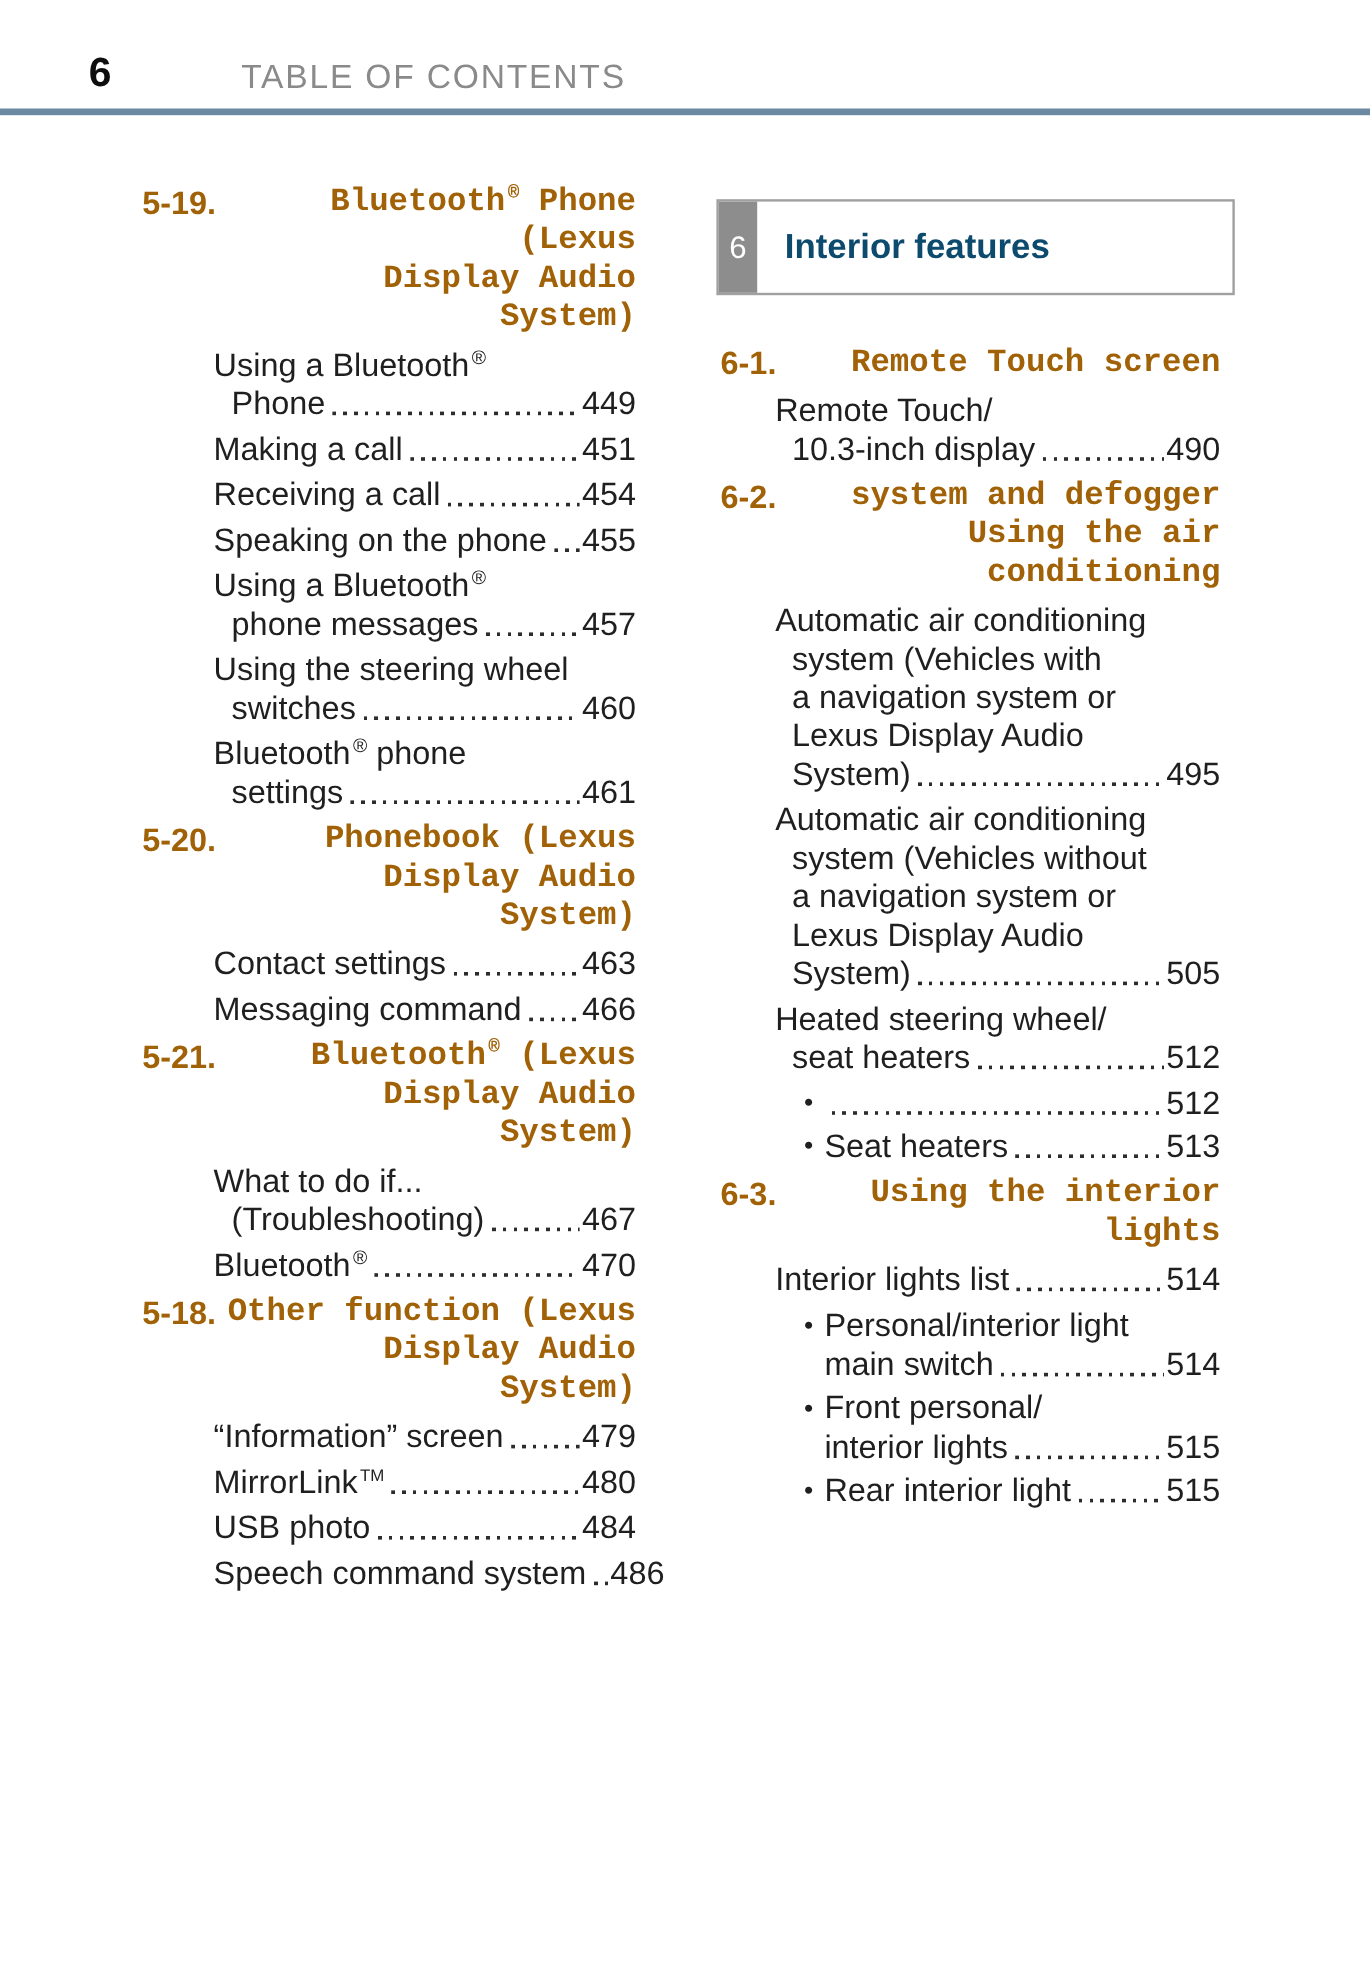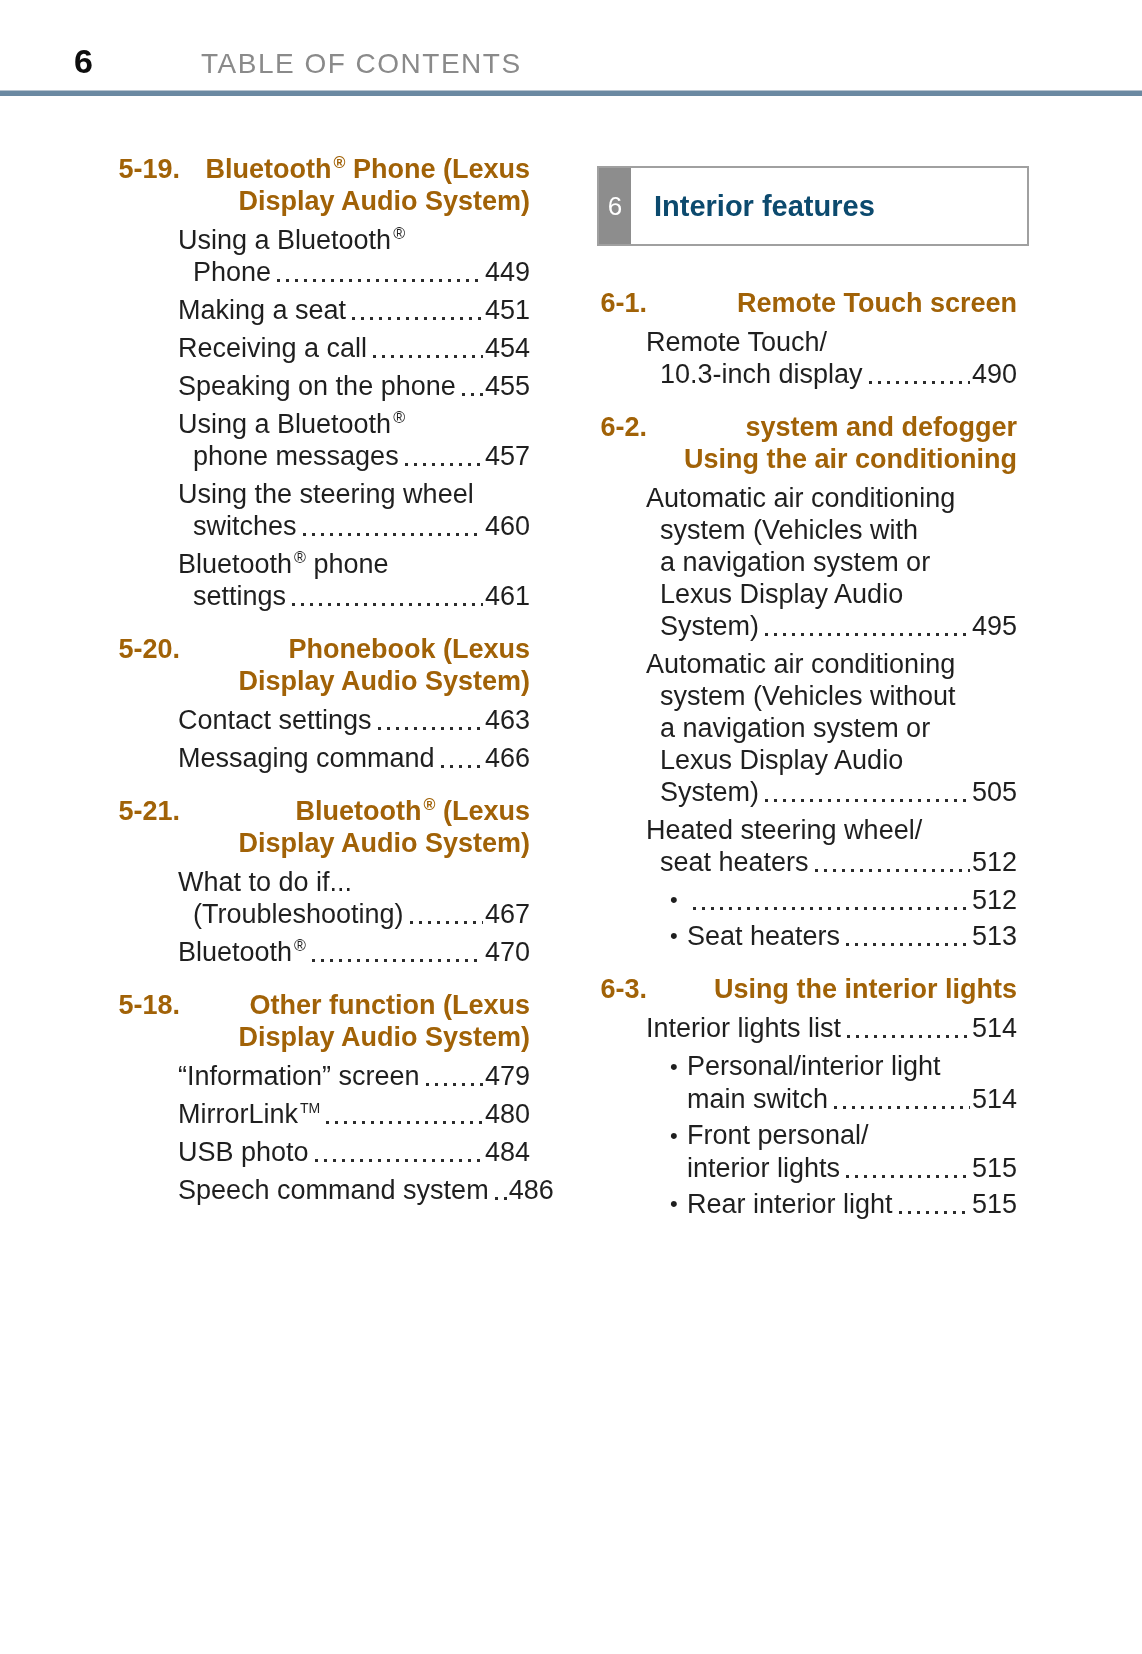--- a/index.html
+++ b/index.html
@@ -26,26 +26,26 @@
   }
   
   .content{
     display:flex;align-items:flex-start;
     padding-left:117px;margin-top:57px;
     font-size:27px;line-height:32px;
   }
   .col{width:413px;}
   .col-l{margin-right:62px;}
   .col-r{width:425px;}
-  .section{margin-top:21px;}
+  .section{margin-top:8px;}
   [data-col] > .section:first-child{margin-top:0;}
   .sec-head{display:flex;font-weight:700;color:#a16207;margin-bottom:7px;text-align:right;}
   .sec-num{flex:0 0 63px;}
   .col-r .sec-num{flex:0 0 55px;}
-  .sec-title{flex:1;}
+  .sec-title{flex:1;font-family:Liberation Mono, monospace;}
   .tl.wrap{padding-left:15px;}
   .entry{margin-bottom:6px;padding-left:61px;}
   .col-r .entry{padding-left:54px;}
   .line.wrap{padding-left:15px;}
   .col-r .line.wrap{padding-left:14px;}
   .col-r .entry.bullet{padding-left:78px;margin-bottom:4px;}
   .entry.bullet .line.wrap{padding-left:17px;}
   .blt{display:inline-block;width:17px;font-size:22px;vertical-align:1px;}
   .line.leader{display:flex;}
   .line.leader .txt{white-space:nowrap;}
@@ -95,21 +95,21 @@
         <div class="entry">
           <div class="line"><span class="txt">Using a Bluetooth<sup class="sup">®</sup></span></div>
           <div class="line wrap leader">
             <span class="txt">Phone</span>
             <span class="dots"></span>
             <span class="pg">449</span>
           </div>
         </div>
         <div class="entry">
           <div class="line leader">
-            <span class="txt">Making a seat</span>
+            <span class="txt">Making a call</span>
             <span class="dots"></span>
             <span class="pg">451</span>
           </div>
         </div>
         <div class="entry">
           <div class="line leader">
             <span class="txt">Receiving a call</span>
             <span class="dots"></span>
             <span class="pg">454</span>
           </div>

